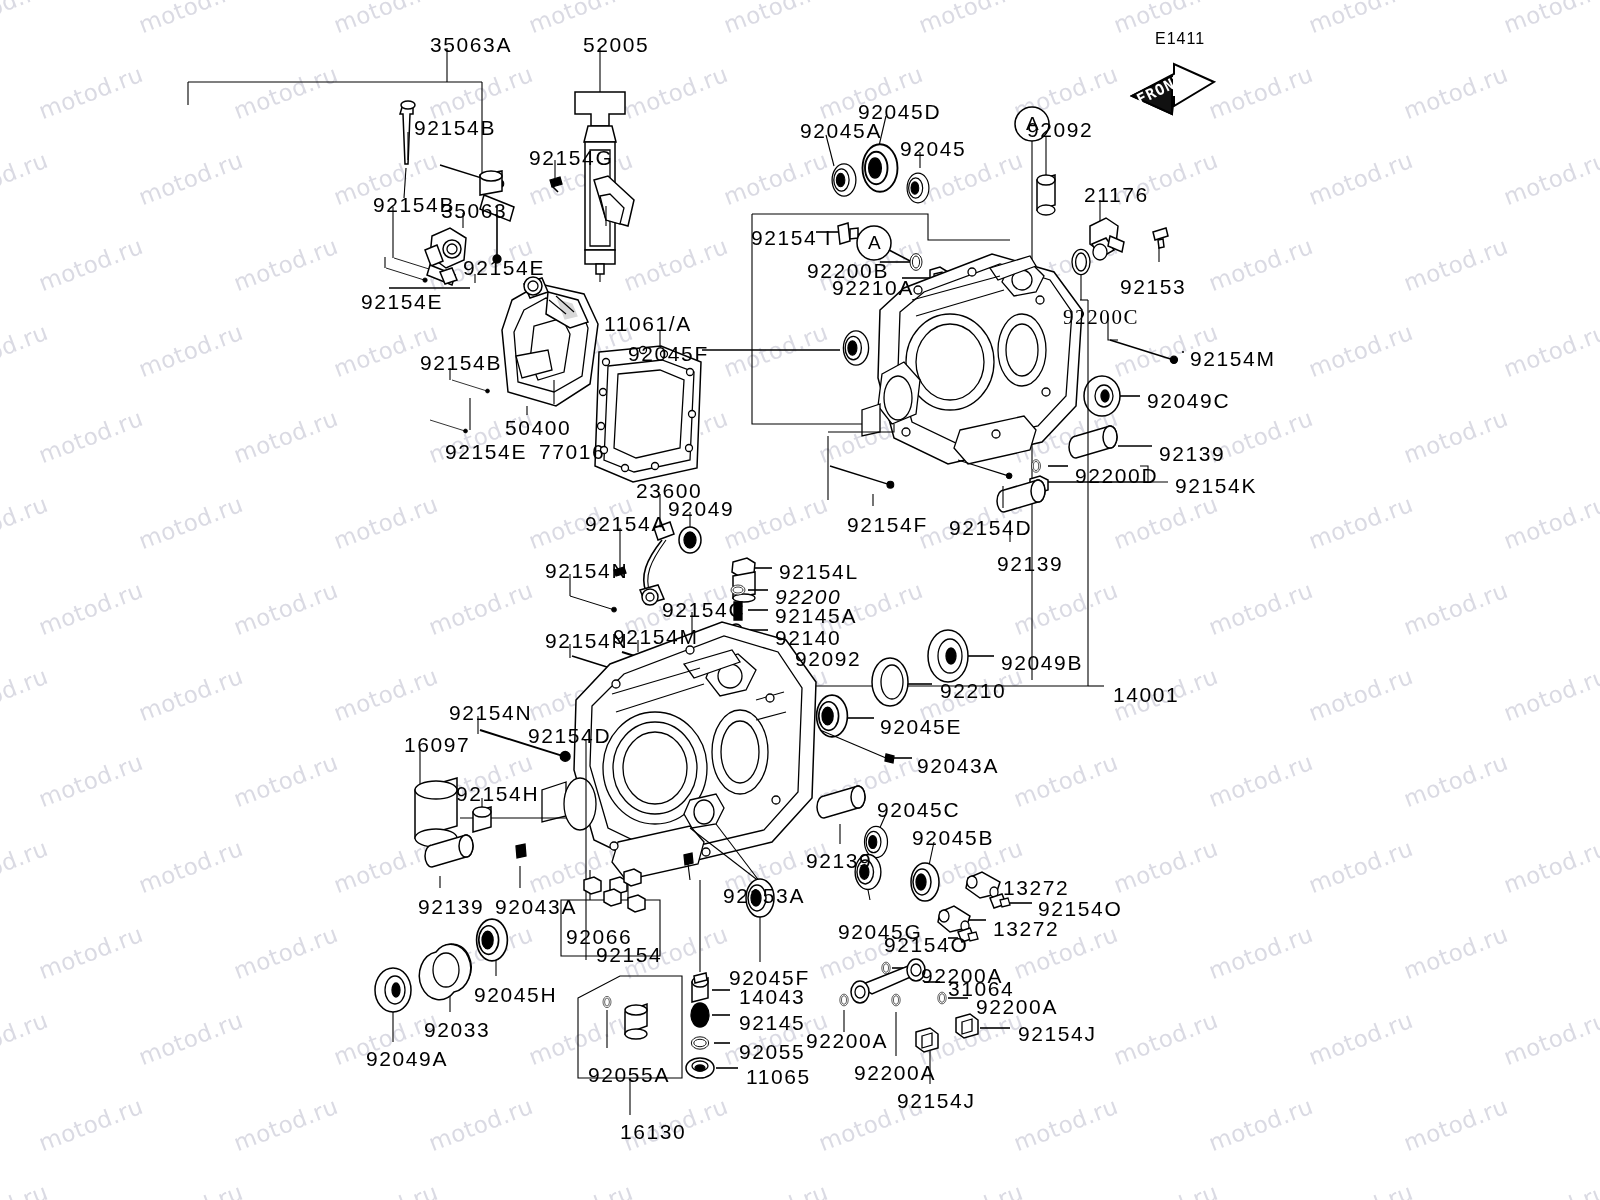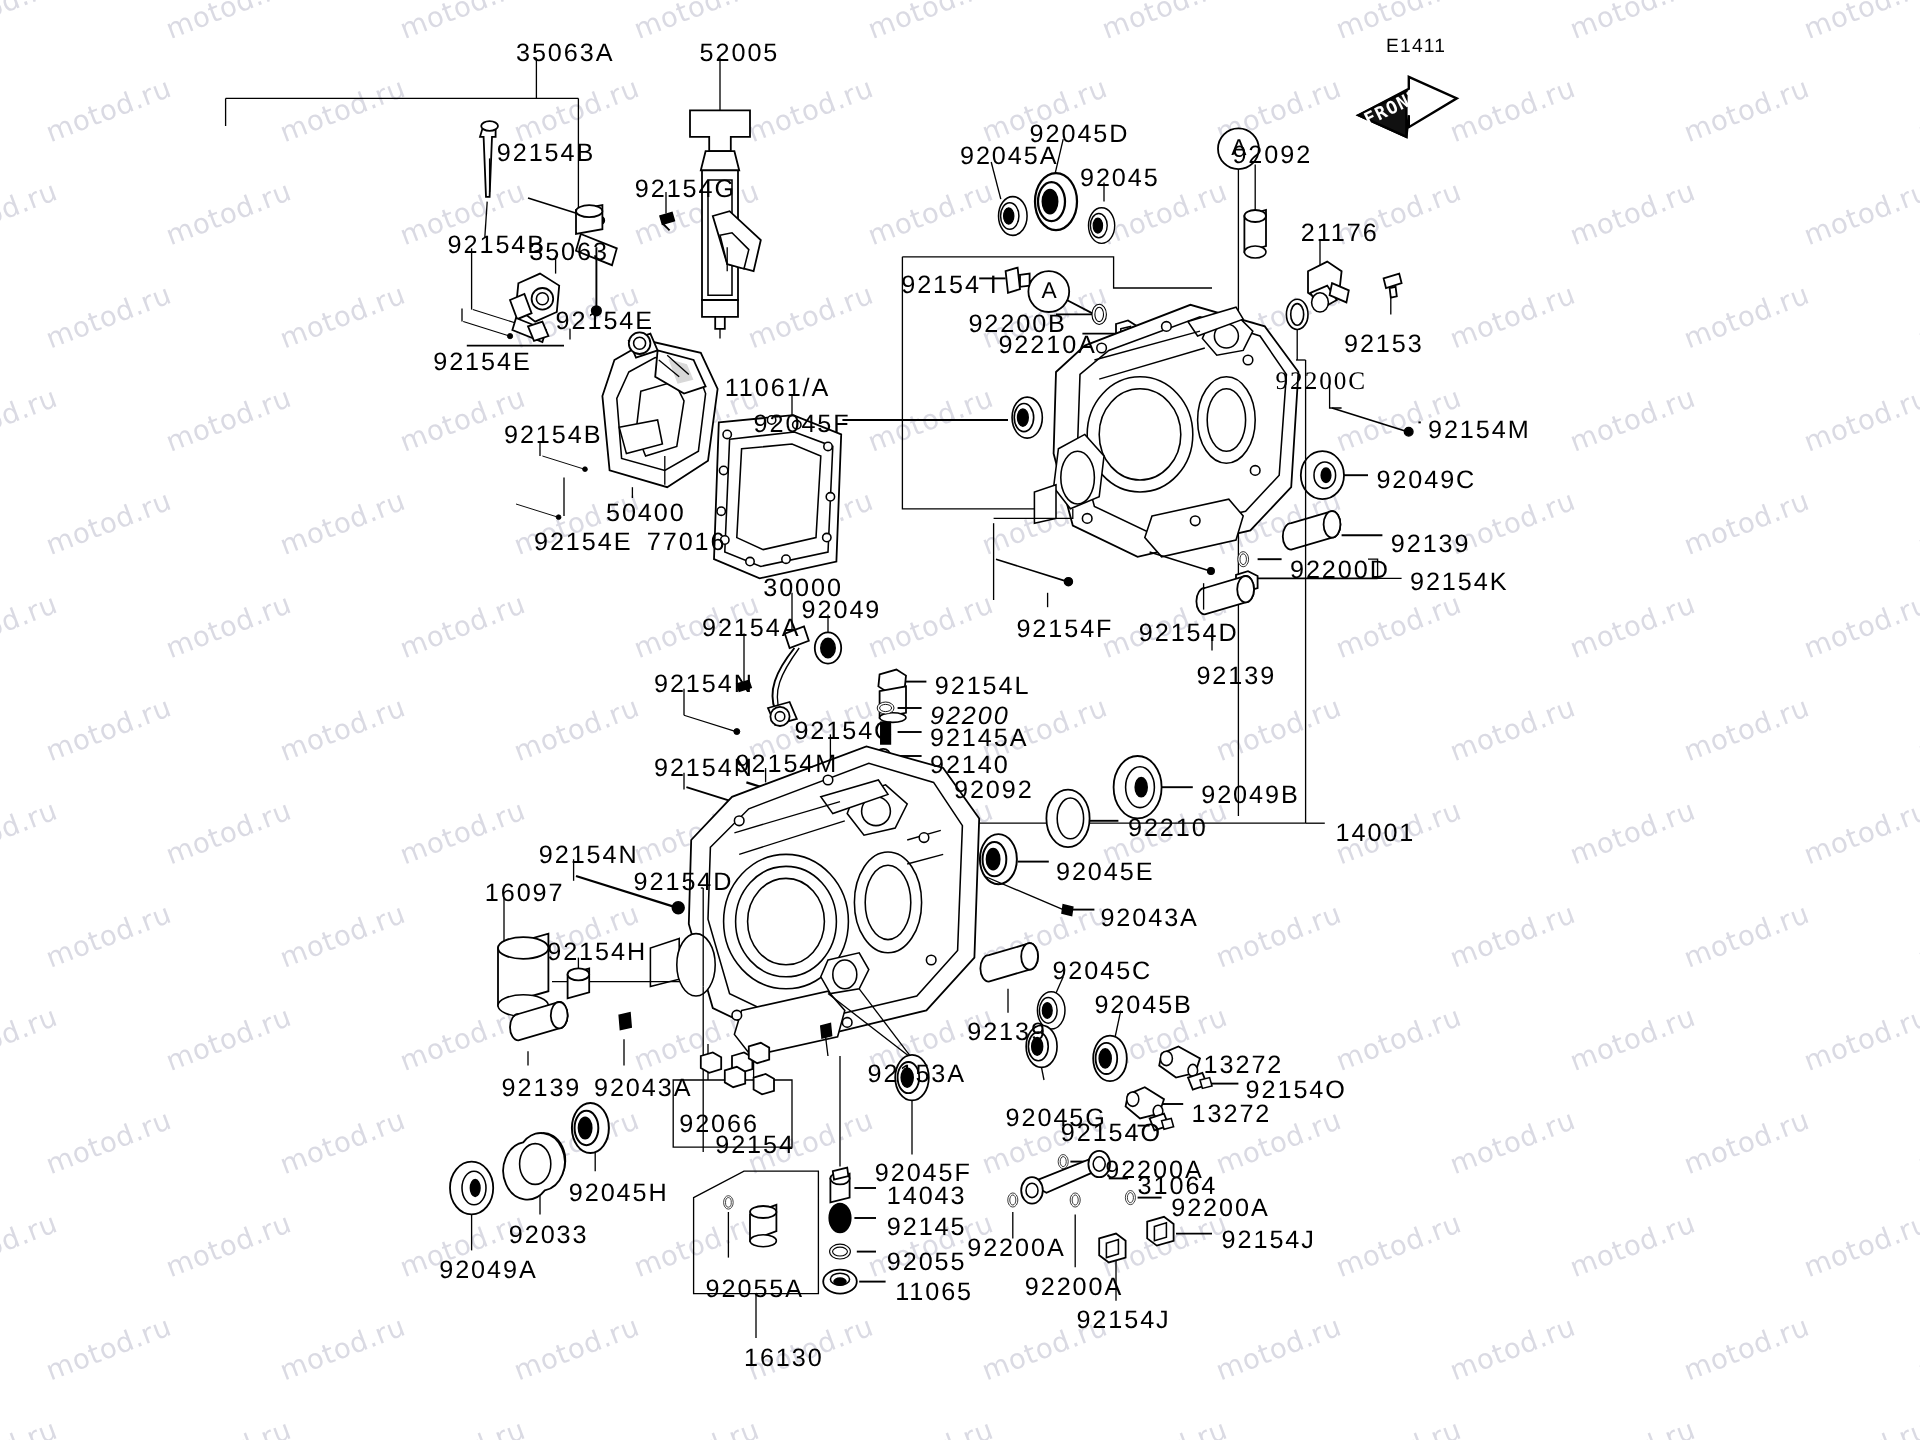--- a/index.html
+++ b/index.html
@@ -736,21 +736,21 @@
       <div class="lbl" style="left: 1063px; top: 307px; font-family: Liberation Serif, serif;">92200C</div>
       <div class="lbl" style="left: 628px; top: 343px;">92045F</div>
       <div class="lbl" style="left: 1190px; top: 348px;">92154M</div>
       <div class="lbl" style="left: 1147px; top: 390px;">92049C</div>
       <div class="lbl" style="left: 1159px; top: 443px;">92139</div>
       <div class="lbl" style="left: 1075px; top: 465px;">92200D</div>
       <div class="lbl" style="left: 1175px; top: 475px;">92154K</div>
       <div class="lbl" style="left: 847px; top: 514px;">92154F</div>
       <div class="lbl" style="left: 949px; top: 517px;">92154D</div>
       <div class="lbl" style="left: 997px; top: 553px;">92139</div>
-      <div class="lbl" style="left: 636px; top: 480px;">30000</div>
+      <div class="lbl" style="left: 636px; top: 480px;">23600</div>
       <div class="lbl" style="left: 668px; top: 498px;">92049</div>
       <div class="lbl" style="left: 585px; top: 513px;">92154A</div>
       <div class="lbl" style="left: 545px; top: 560px;">92154N</div>
       <div class="lbl" style="left: 779px; top: 561px;">92154L</div>
       <div class="lbl" style="left: 775px; top: 586px; font-style: italic;">92200</div>
       <div class="lbl" style="left: 775px; top: 605px;">92145A</div>
       <div class="lbl" style="left: 662px; top: 599px;">92154C</div>
       <div class="lbl" style="left: 775px; top: 627px;">92140</div>
       <div class="lbl" style="left: 545px; top: 630px;">92154N</div>
       <div class="lbl" style="left: 613px; top: 626px;">92154M</div>

